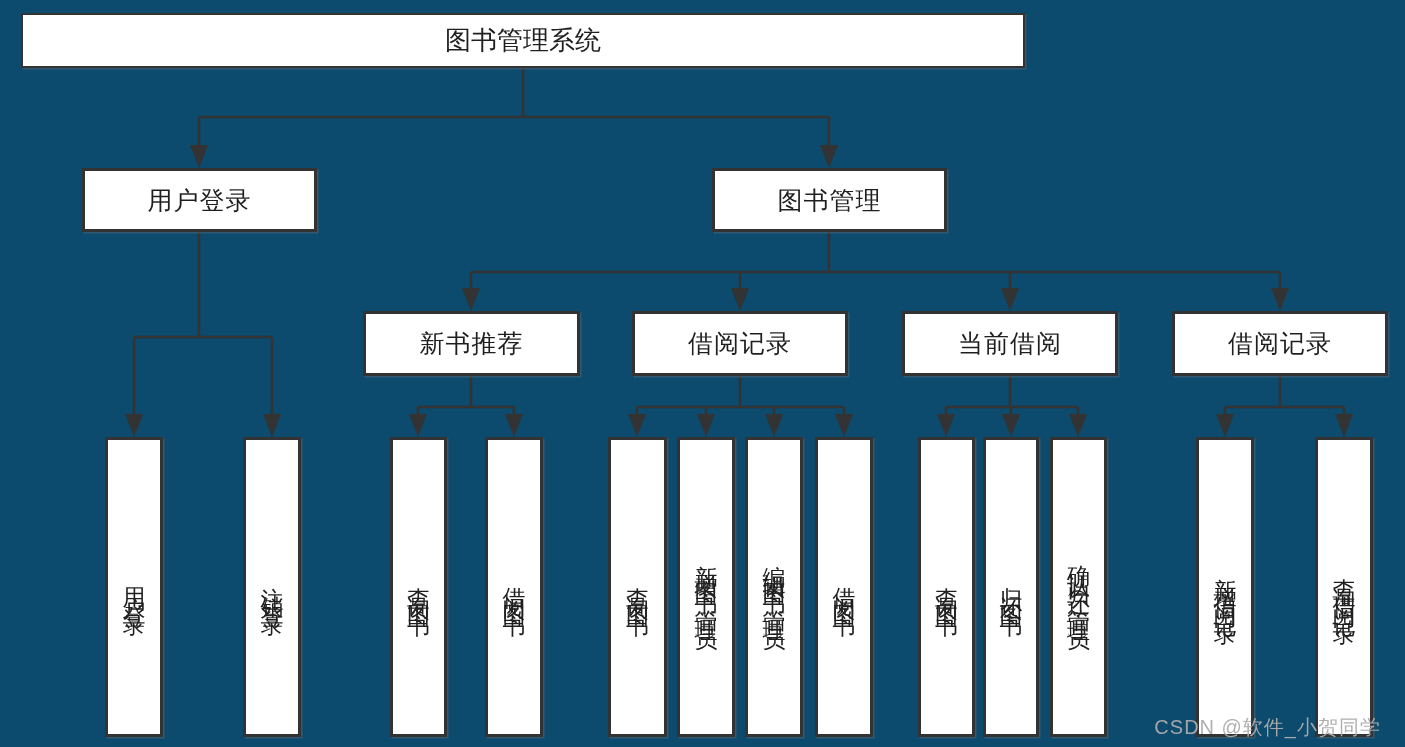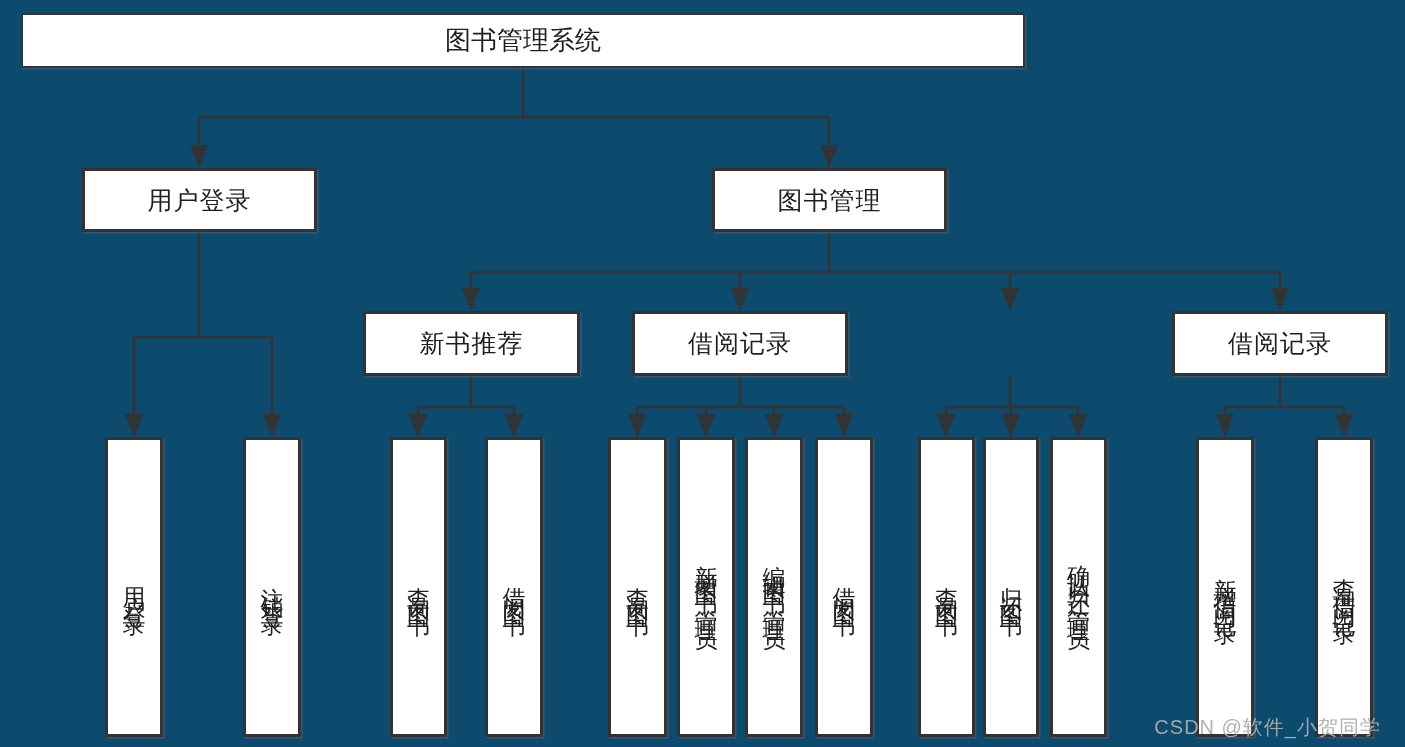--- a/index.html
+++ b/index.html
@@ -96,20 +96,21 @@
     </g>
   </svg>
 
   <div class="node root" style="left:21px; top:13px; width:1004px; height:55px;">图书管理系统</div>
 
   <div class="node h" style="left:82px; top:168px; width:235px; height:64px;">用户登录</div>
   <div class="node h" style="left:363px; top:311px; width:217px; height:65px;">新书推荐</div>
 
   <div class="node h" style="left:712px; top:168px; width:235px; height:64px;">图书管理</div>
   <div class="node h" style="left:632px; top:311px; width:216px; height:65px;">借阅记录</div>
+  <div class="node h" style="left:902px; top:311px; width:216px; height:65px;">当前借阅</div>
   <div class="node h" style="left:1172px; top:311px; width:216px; height:65px;">借阅记录</div>
 
   <div class="node v" style="left:105px; top:437px; width:58px; height:300px;">用户登录</div>
   <div class="node v" style="left:243px; top:437px; width:58px; height:300px;">注销登录</div>
 
   <div class="node v" style="left:390px; top:437px; width:57px; height:300px;">查询图书</div>
   <div class="node v" style="left:485px; top:437px; width:58px; height:300px;">借阅图书</div>
 
   <div class="node v" style="left:608px; top:437px; width:59px; height:300px;">查询图书</div>
   <div class="node v" style="left:677px; top:437px; width:58px; height:300px;">新增图书（管理员）</div>

